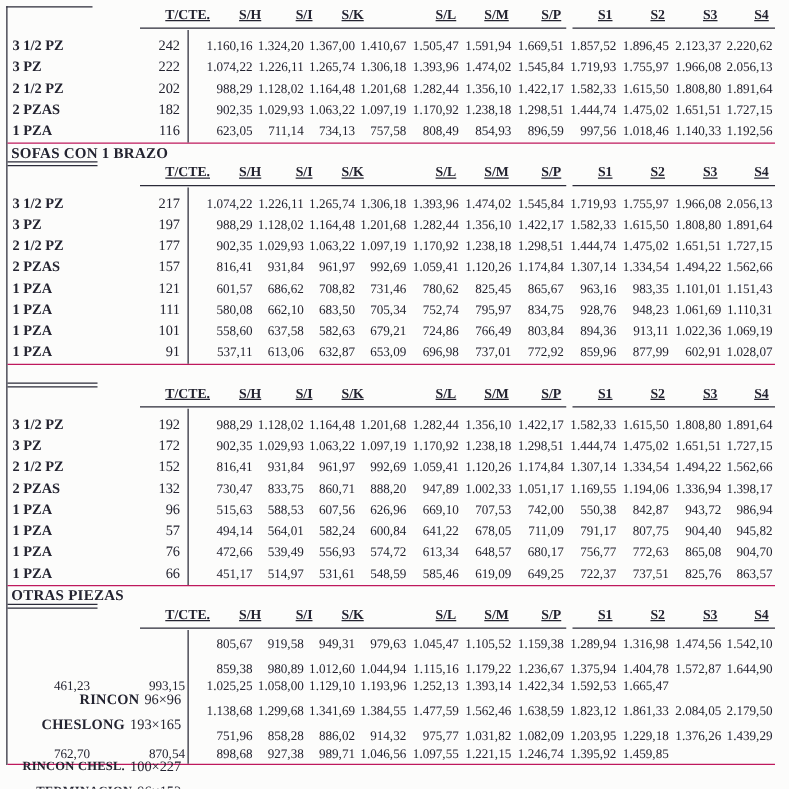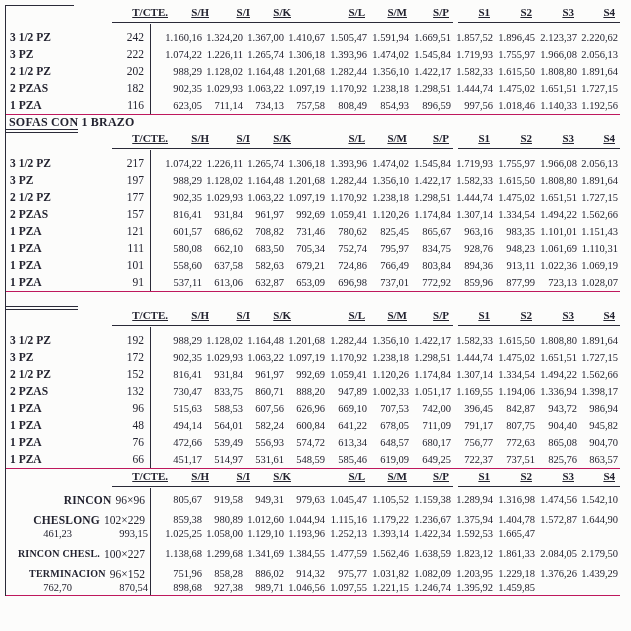--- a/index.html
+++ b/index.html
@@ -20,21 +20,21 @@
   .u2{left:452px;width:162px;}
   .body{position:relative;padding-top:5px;border-bottom:1px solid #be185d;}
   .vline{position:absolute;left:144px;top:0;bottom:0;width:1px;background:#2a2a38;}
   .row{display:grid;height:17px;line-height:17px;
        grid-template-columns:68px 76px 54px 41px 41px 41px 42px 42px 42px 42px 42px 42px 41px;}
   .row4{height:14px;line-height:14px;}
   .rowgap{margin-top:6px;}
   .c-label{grid-column:1;padding-left:4px;font-size:11.5px;font-weight:bold;white-space:nowrap;}
   .c-num{grid-column:2;text-align:right;padding-right:6px;font-size:11.5px;}
   .c-combo{grid-column:1/3;display:flex;justify-content:flex-end;align-items:flex-start;
-       gap:4px;padding-right:5px;white-space:nowrap;}
+       gap:4px;padding-right:5px;white-space:nowrap;margin-top:44px;}
   .plabel{font-size:11.5px;font-weight:bold;letter-spacing:.2px;}
   .plabel.small{font-size:10px;}
   .psize{font-size:11.5px;}
   .c-val{text-align:right;padding-right:2px;font-size:10.5px;white-space:nowrap;}
 </style>
 </head>
 <body>
 
 <div class="sheet" id="sheet">
     <div class="hdr">
@@ -258,21 +258,21 @@
         <div class="c-num">91</div>
         <div class="c-val">537,11</div>
         <div class="c-val">613,06</div>
         <div class="c-val">632,87</div>
         <div class="c-val">653,09</div>
         <div class="c-val">696,98</div>
         <div class="c-val">737,01</div>
         <div class="c-val">772,92</div>
         <div class="c-val">859,96</div>
         <div class="c-val">877,99</div>
-        <div class="c-val">723,13</div>
+        <div class="c-val">602,91</div>
         <div class="c-val">1.028,07</div>
       </div>
     </div>
     <div class="sec-title"><div class="dul"></div></div>
     <div class="hdr">
       <span class="hcell" style="right: 452px;">T/CTE.</span>
       <span class="hcell" style="right: 411px;">S/H</span>
       <span class="hcell" style="right: 370px;">S/I</span>
       <span class="hcell" style="right: 329px;">S/K</span>
       <span class="hcell" style="right: 255px;">S/L</span>
@@ -350,28 +350,28 @@
       <div class="row">
         <div class="c-label">1 PZA</div>
         <div class="c-num">96</div>
         <div class="c-val">515,63</div>
         <div class="c-val">588,53</div>
         <div class="c-val">607,56</div>
         <div class="c-val">626,96</div>
         <div class="c-val">669,10</div>
         <div class="c-val">707,53</div>
         <div class="c-val">742,00</div>
-        <div class="c-val">396,45</div>
+        <div class="c-val">550,38</div>
         <div class="c-val">842,87</div>
         <div class="c-val">943,72</div>
         <div class="c-val">986,94</div>
       </div>
       <div class="row">
         <div class="c-label">1 PZA</div>
-        <div class="c-num">48</div>
+        <div class="c-num">57</div>
         <div class="c-val">494,14</div>
         <div class="c-val">564,01</div>
         <div class="c-val">582,24</div>
         <div class="c-val">600,84</div>
         <div class="c-val">641,22</div>
         <div class="c-val">678,05</div>
         <div class="c-val">711,09</div>
         <div class="c-val">791,17</div>
         <div class="c-val">807,75</div>
         <div class="c-val">904,40</div>
@@ -401,20 +401,21 @@
         <div class="c-val">548,59</div>
         <div class="c-val">585,46</div>
         <div class="c-val">619,09</div>
         <div class="c-val">649,25</div>
         <div class="c-val">722,37</div>
         <div class="c-val">737,51</div>
         <div class="c-val">825,76</div>
         <div class="c-val">863,57</div>
       </div>
     </div>
+    <div class="sec-title"><span>OTRAS PIEZAS</span><div class="dul"></div></div>
     <div class="hdr">
       <span class="hcell" style="right: 452px;">T/CTE.</span>
       <span class="hcell" style="right: 411px;">S/H</span>
       <span class="hcell" style="right: 370px;">S/I</span>
       <span class="hcell" style="right: 329px;">S/K</span>
       <span class="hcell" style="right: 255px;">S/L</span>
       <span class="hcell" style="right: 213px;">S/M</span>
       <span class="hcell" style="right: 171px;">S/P</span>
       <span class="hcell" style="right: 130px;">S1</span>
       <span class="hcell" style="right: 88px;">S2</span>
@@ -438,21 +439,21 @@
         <div class="c-val">1.105,52</div>
         <div class="c-val">1.159,38</div>
         <div class="c-val">1.289,94</div>
         <div class="c-val">1.316,98</div>
         <div class="c-val">1.474,56</div>
         <div class="c-val">1.542,10</div>
       </div>
       <div class="row row4 rowgap">
         <div class="c-combo">
           <span class="plabel">CHESLONG</span>
-          <span class="psize">102×229</span>
+          <span class="psize">193×165</span>
         </div>
         <div class="c-val">859,38</div>
         <div class="c-val">980,89</div>
         <div class="c-val">1.012,60</div>
         <div class="c-val">1.044,94</div>
         <div class="c-val">1.115,16</div>
         <div class="c-val">1.179,22</div>
         <div class="c-val">1.236,67</div>
         <div class="c-val">1.375,94</div>
         <div class="c-val">1.404,78</div>

